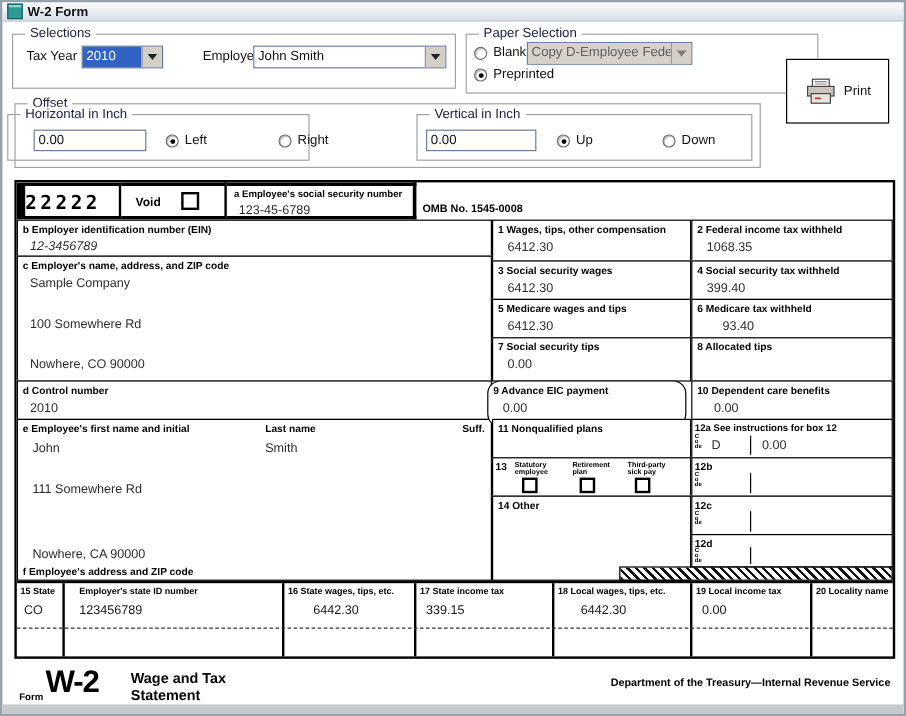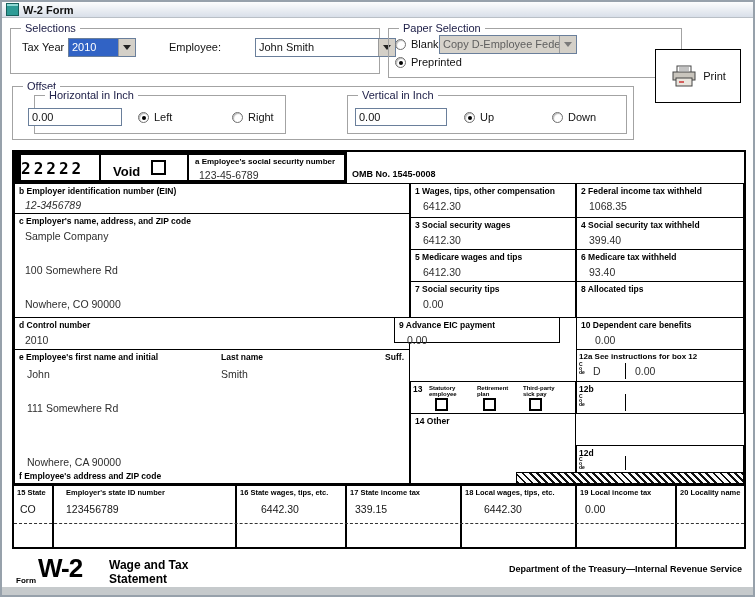--- a/index.html
+++ b/index.html
@@ -75,21 +75,21 @@
     <span class="glabel">Selections</span>
   </div>
   <span class="clabel" style="left:20px;top:39px;">Tax Year</span>
   <div class="combo" style="left:66px;top:36px;width:68px;">
     <span class="cval sel">2010</span>
     <span class="cbtn">
         <span class="arr"></span>
       </span>
   </div>
   <span class="clabel" style="left:154px;top:39px;padding-left:13px;">Employee:</span>
-  <div class="combo" style="left:209px;top:36px;width:141px;margin-left:44px;">
+  <div class="combo" style="left:209px;top:36px;width:161px;">
     <span class="cval">John Smith</span>
     <span class="cbtn">
         <span class="arr"></span>
       </span>
   </div>
 
   <div class="group" style="left:386px;top:26px;width:294px;height:50px;">
     <span class="glabel">Paper Selection</span>
   </div>
   <span class="radio" style="left:393px;top:37px;"></span>
@@ -111,21 +111,21 @@
       <rect x="3" y="8" width="22" height="8" fill="#c9c5bd" stroke="#444" stroke-width="1"></rect>
       <rect x="6" y="14" width="16" height="8" fill="#e9e5dd" stroke="#444" stroke-width="1"></rect>
       <line x1="9" y1="18" x2="14" y2="18" stroke="#c33" stroke-width="1.5"></line>
     </svg>
     <span>Print</span>
   </div>
 
   <div class="group" style="left:10px;top:84px;width:622px;height:54px;">
     <span class="glabel">Offset</span>
   </div>
-  <div class="group" style="left:32px;top:93px;width:252px;height:39px;">
+  <div class="group" style="left:4px;top:93px;width:252px;height:39px;">
     <span class="glabel">Horizontal in Inch</span>
   </div>
   <input class="txt" style="left: 26px; top: 106px; width: 86px;" value="0.00">
   <span class="radio checked" style="left:136px;top:110px;"></span>
   <span class="clabel" style="left:152px;top:109px;">Left</span>
   <span class="radio" style="left:230px;top:110px;"></span>
   <span class="clabel" style="left:246px;top:109px;">Right</span>
 
   <div class="group" style="left:345px;top:93px;width:280px;height:39px;">
     <span class="glabel">Vertical in Inch</span>
@@ -135,21 +135,21 @@
   <span class="clabel" style="left:478px;top:109px;">Up</span>
   <span class="radio" style="left:550px;top:110px;"></span>
   <span class="clabel" style="left:566px;top:109px;">Down</span>
 
   <div class="w2">
 
     <div class="cell thick" style="left:0;top:0;width:88px;height:31px;border-left-width:7px;">
       <span class="code22222">22222</span>
     </div>
     <div class="cell thick" style="left:87px;top:0;width:89px;height:31px;border-left-width:0;">
-      <span class="lbl" style="left:12px;top:9px;font-size:13px;">Void</span>
+      <span class="lbl" style="left:12px;top:9px;font-size:10px;">Void</span>
       <span class="cbx" style="left:50px;top:5px;width:15px;height:15px;"></span>
     </div>
     <div class="cell thick" style="left:175px;top:0;width:158px;height:31px;border-left-width:0;">
       <span class="lbl" style="left:6px;top:2px;font-size:8px;">a  Employee's social security number</span>
       <span class="val" style="left:10px;top:14px;">123-45-6789</span>
     </div>
     <span class="lbl" style="left:338px;top:17px;font-size:9px;">OMB No. 1545-0008</span>
 
     <div class="cell" style="left:0;top:31px;width:396px;height:31px;">
       <span class="lbl">b  Employer identification number (EIN)</span>
@@ -191,36 +191,39 @@
     <div class="cell" style="left:562px;top:65px;width:168px;height:33px;">
       <span class="lbl">4   Social security tax withheld</span>
       <span class="val" style="left:12px;">399.40</span>
     </div>
     <div class="cell" style="left:396px;top:97px;width:166px;height:33px;">
       <span class="lbl">5   Medicare wages and tips</span>
       <span class="val" style="left:12px;">6412.30</span>
     </div>
     <div class="cell" style="left:562px;top:97px;width:168px;height:33px;">
       <span class="lbl">6   Medicare tax withheld</span>
-      <span class="val" style="left:12px;">93.40</span>
+      <span class="val" style="left:25px;">93.40</span>
     </div>
     <div class="cell" style="left:396px;top:129px;width:166px;height:37px;">
       <span class="lbl">7   Social security tips</span>
       <span class="val" style="left:12px;">0.00</span>
     </div>
     <div class="cell" style="left:562px;top:129px;width:168px;height:37px;">
       <span class="lbl">8   Allocated tips</span>
     </div>
-    <div class="cell" style="left:380px;top:165px;width:166px;height:26px;">
+    <div class="cell" style="left:392px;top:165px;width:166px;height:39px;border-radius:11px;">
       <span class="lbl">9   Advance EIC payment</span>
       <span class="val" style="left:12px;">0.00</span>
     </div>
     <div class="cell" style="left:562px;top:165px;width:168px;height:33px;">
       <span class="lbl">10   Dependent care benefits</span>
       <span class="val" style="left:18px;">0.00</span>
+    </div>
+    <div class="cell" style="left:396px;top:197px;width:166px;height:33px;">
+      <span class="lbl">11   Nonqualified plans</span>
     </div>
     <div class="cell" style="left:562px;top:197px;width:168px;height:33px;">
       <span class="lbl" style="left:2px;font-size:8px;">12a See instructions for box 12</span>
       <span class="vcode" style="left:2px;top:12px;">Code</span>
       <span class="val" style="left:16px;top:15px;">D</span>
       <span class="v12line" style="left:48px;top:13px;height:16px;"></span>
       <span class="val" style="left:58px;top:15px;">0.00</span>
     </div>
     <div class="cell" style="left:396px;top:229px;width:166px;height:33px;">
       <span class="lbl" style="left:2px;">13</span>
@@ -232,20 +235,25 @@
       <span class="cbx" style="left:118px;top:16px;width:13px;height:13px;"></span>
     </div>
     <div class="cell" style="left:562px;top:229px;width:168px;height:33px;">
       <span class="lbl" style="left:2px;">12b</span>
       <span class="vcode" style="left:2px;top:12px;">Code</span>
       <span class="v12line" style="left:48px;top:12px;height:17px;"></span>
     </div>
     <div class="cell" style="left:396px;top:261px;width:166px;height:71px;">
       <span class="lbl">14   Other</span>
     </div>
+    <div class="cell" style="left:562px;top:261px;width:168px;height:33px;">
+      <span class="lbl" style="left:2px;">12c</span>
+      <span class="vcode" style="left:2px;top:12px;">Code</span>
+      <span class="v12line" style="left:48px;top:12px;height:17px;"></span>
+    </div>
     <div class="cell" style="left:562px;top:293px;width:168px;height:28px;">
       <span class="lbl" style="left:2px;">12d</span>
       <span class="vcode" style="left:2px;top:11px;">Code</span>
       <span class="v12line" style="left:48px;top:10px;height:14px;"></span>
     </div>
     <div class="hatch" style="left:502px;top:320px;width:228px;height:12px;"></div>
 
     <div class="staterow">
       <div class="scol" style="left:0;width:40px;">
         <span class="slbl">15   State</span>

